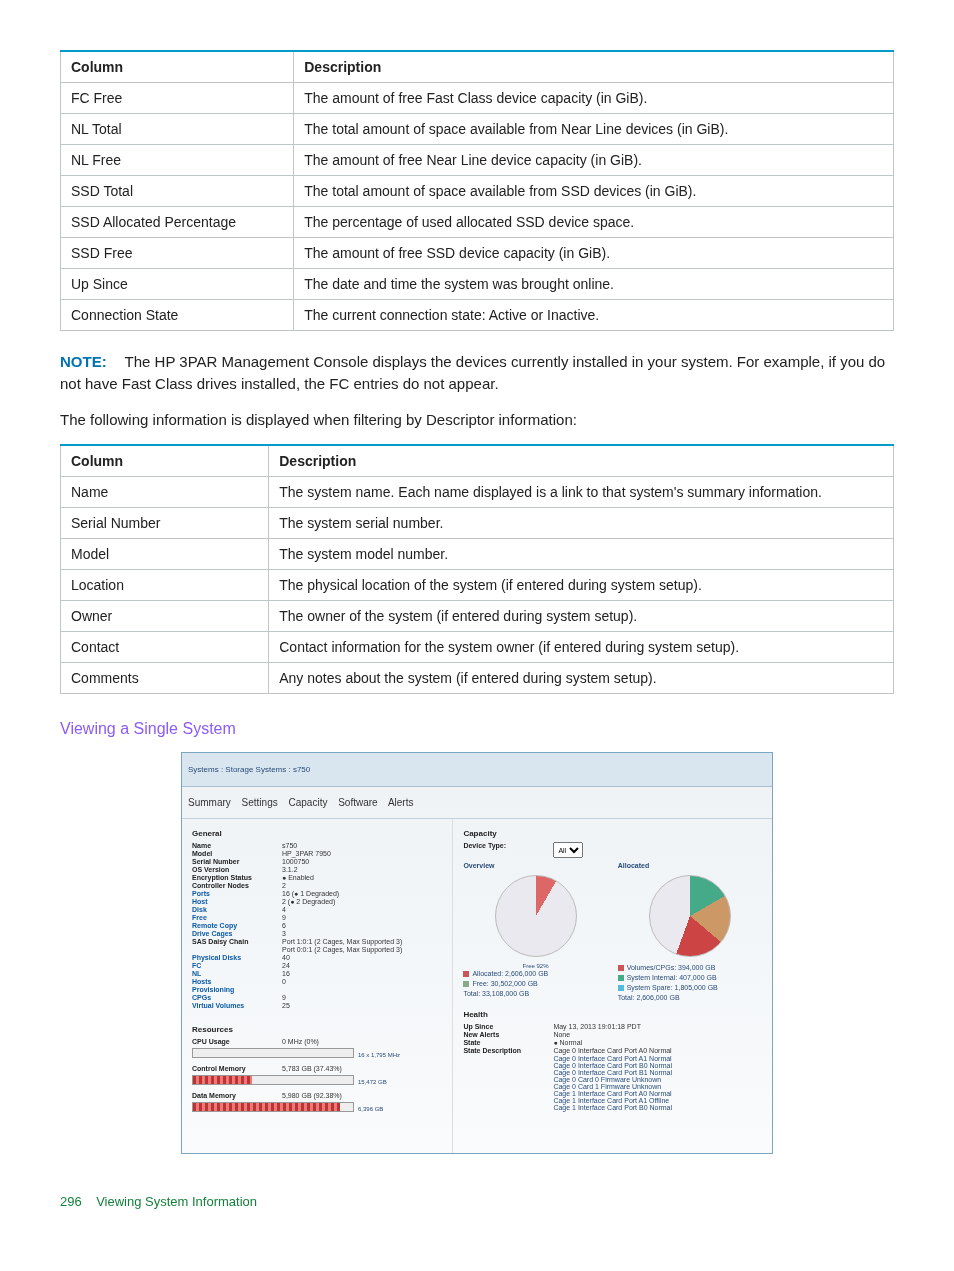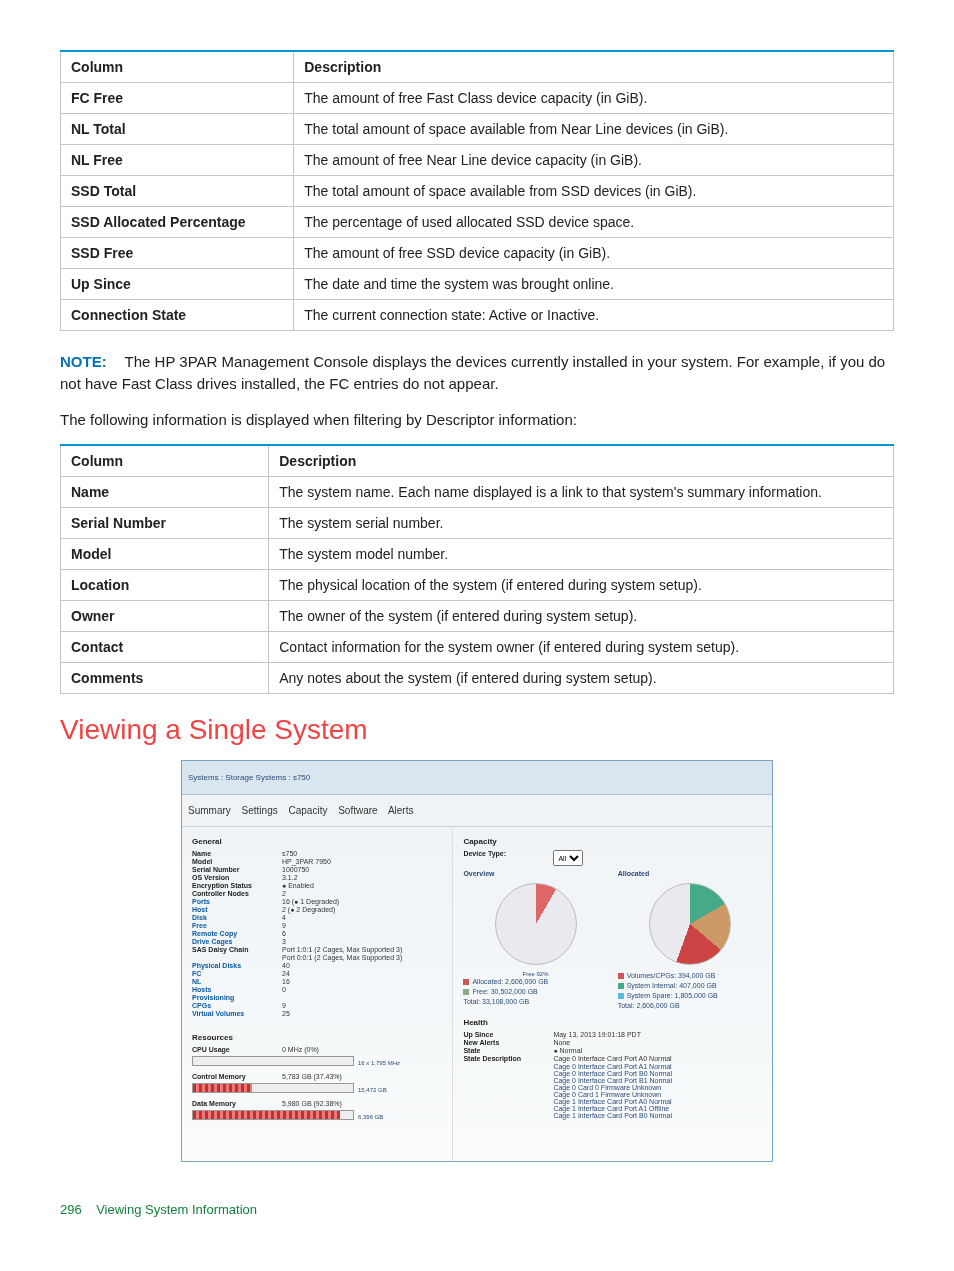--- a/index.html
+++ b/index.html
@@ -25,37 +25,37 @@
     margin-top: 8px;
   }
   table.doc-table thead tr {
     border-top: 2px solid #0099cc;
   }
   table.doc-table thead th {
     font-weight: bold;
     font-size: 14px;
   }
   table.doc-table td.bold {
-    font-weight: bold;
+    font-weight: normal;
   }
   .note-label {
     color: #0073b3;
     font-weight: bold;
     margin-right: 14px;
   }
   p.body-text {
     font-size: 15px;
     line-height: 1.45;
     margin: 14px 0;
   }
   h2.section-heading {
-    color: #ef4444;
+    color: #8b5cf6;
     font-weight: normal;
-    font-size: 28px;
-    margin: 20px 0 14px 0;
+    font-size: 16px;
+    margin: 26px 0 14px 0;
   }
   .screenshot-placeholder {
     width: 590px;
     height: 400px;
     margin: 0 auto 40px auto;
     border: 1px solid #7aa6c2;
     background: #f4f6f8 linear-gradient(#eef2f5,#f9fbfc);
     position: relative;
     font-size: 7px;
     color: #2a4c78;

